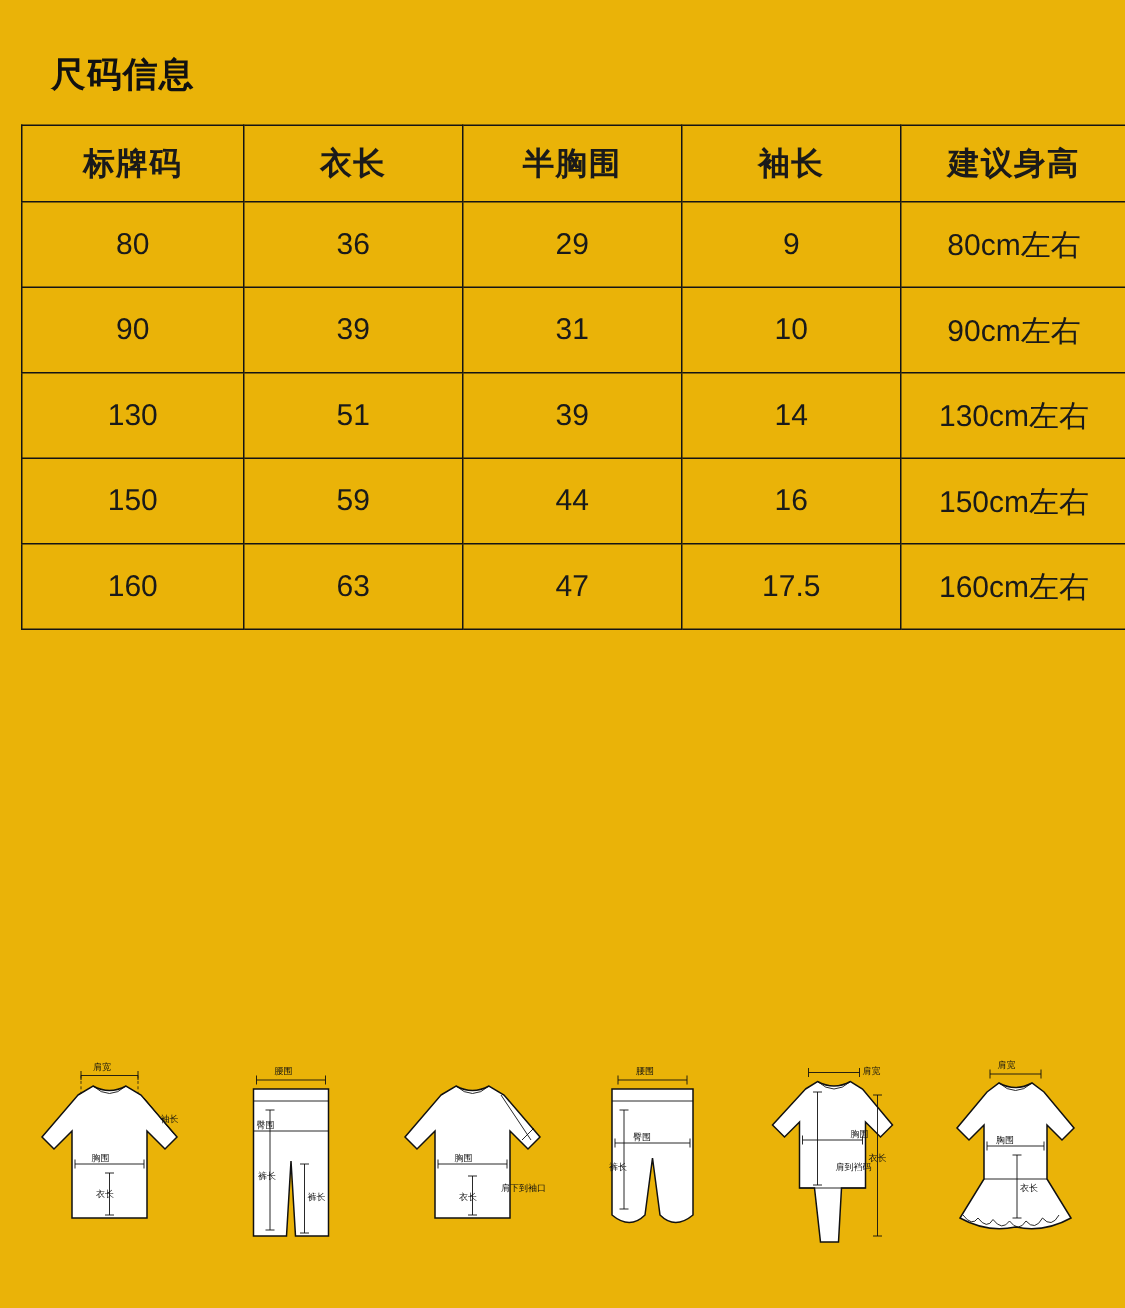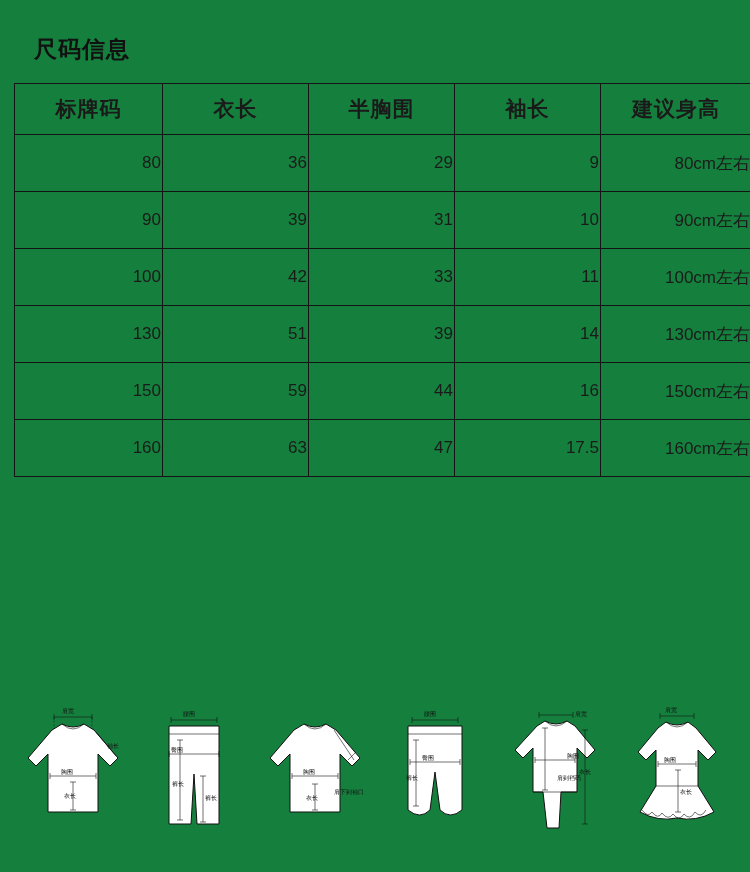--- a/index.html
+++ b/index.html
@@ -11,21 +11,21 @@
     width: 750px;
     height: 872px;
     font-family: "Liberation Sans", sans-serif;
     color: #1a1a1a;
     overflow: hidden;
   }
   .page {
     position: relative;
     width: 750px;
     height: 872px;
-    background: #15803d;
+    background: #eab308;
   }
   .header {
     display: flex;
     align-items: baseline;
     padding: 34px 0 0 34px;
   }
   .header-title {
     font-size: 23px;
     font-weight: bold;
     letter-spacing: 1px;
@@ -53,22 +53,21 @@
     font-weight: normal;
   }
   table.size-table thead th {
     height: 48px;
     font-size: 21px;
     font-weight: bold;
     letter-spacing: 1px;
   }
   table.size-table tbody td {
     height: 54px;
-    font-size: 17px;
-    text-align: right;
+    font-size: 20px;
   }
   .col-0 { width: 145px; }
   .col-1 { width: 143px; }
   .col-2 { width: 143px; }
   .col-3 { width: 143px; }
   .col-4 { width: 148px; }
 
   .diagrams {
     position: absolute;
     left: 0;
@@ -140,27 +139,20 @@
           <td>80cm左右</td>
         </tr>
         <tr>
           <td>90</td>
           <td>39</td>
           <td>31</td>
           <td>10</td>
           <td>90cm左右</td>
         </tr>
         <tr>
-          <td>100</td>
-          <td>42</td>
-          <td>33</td>
-          <td>11</td>
-          <td>100cm左右</td>
-        </tr>
-        <tr>
           <td>130</td>
           <td>51</td>
           <td>39</td>
           <td>14</td>
           <td>130cm左右</td>
         </tr>
         <tr>
           <td>150</td>
           <td>59</td>
           <td>44</td>

